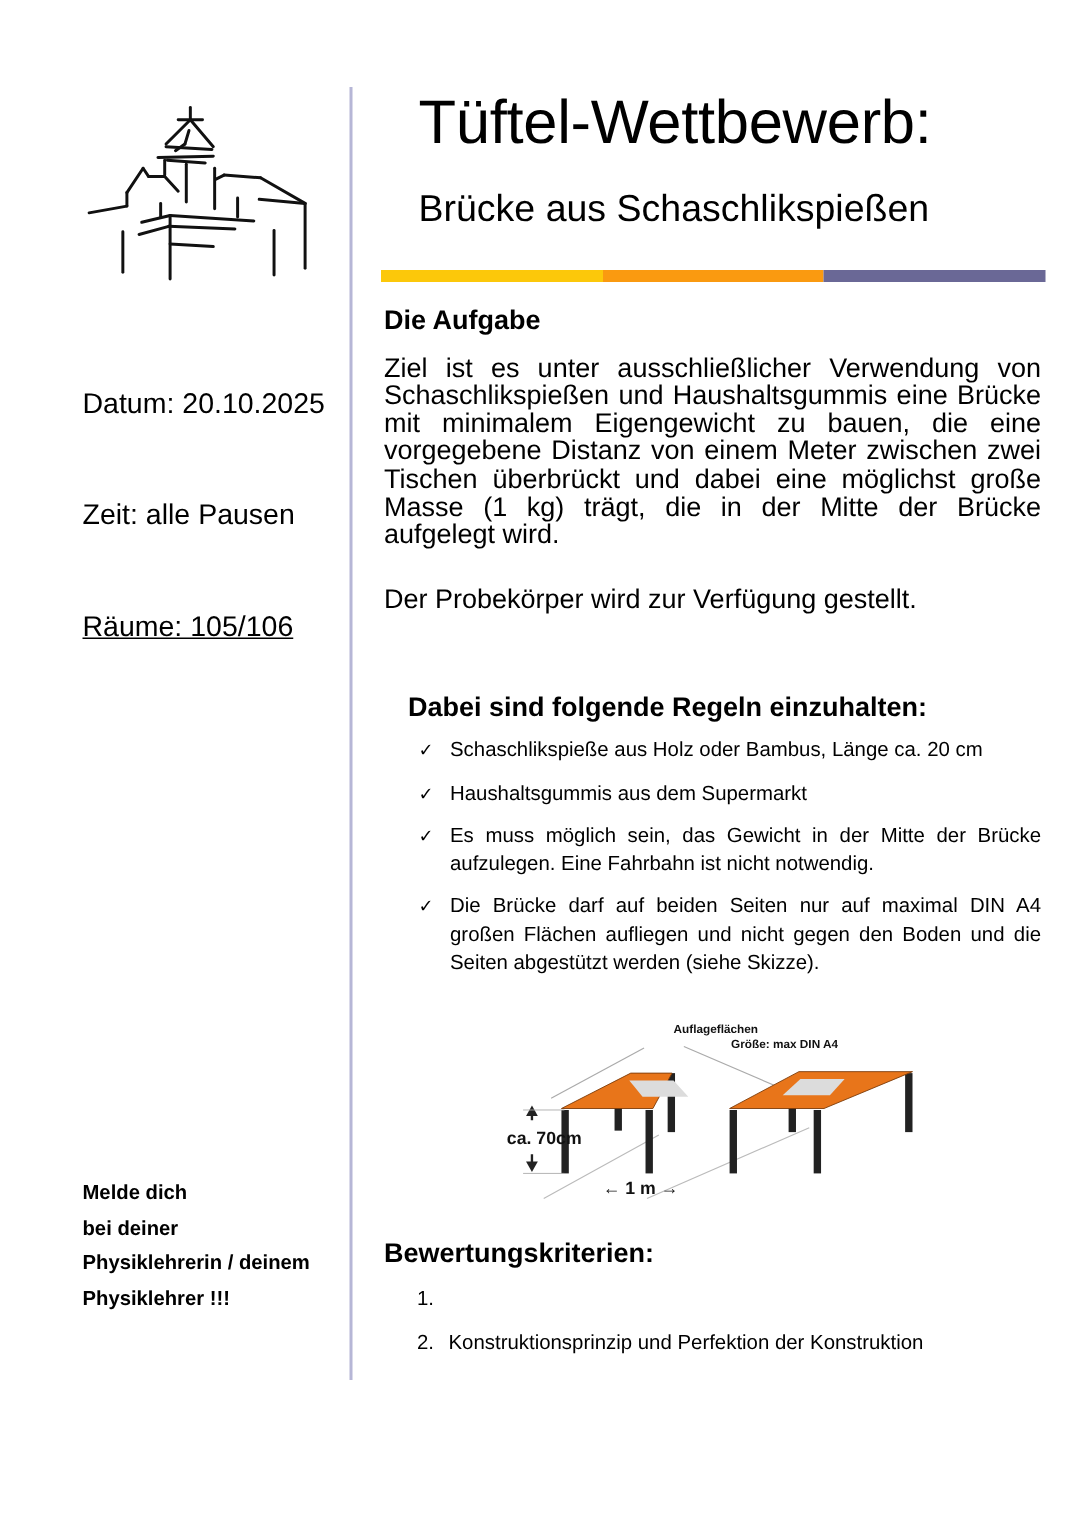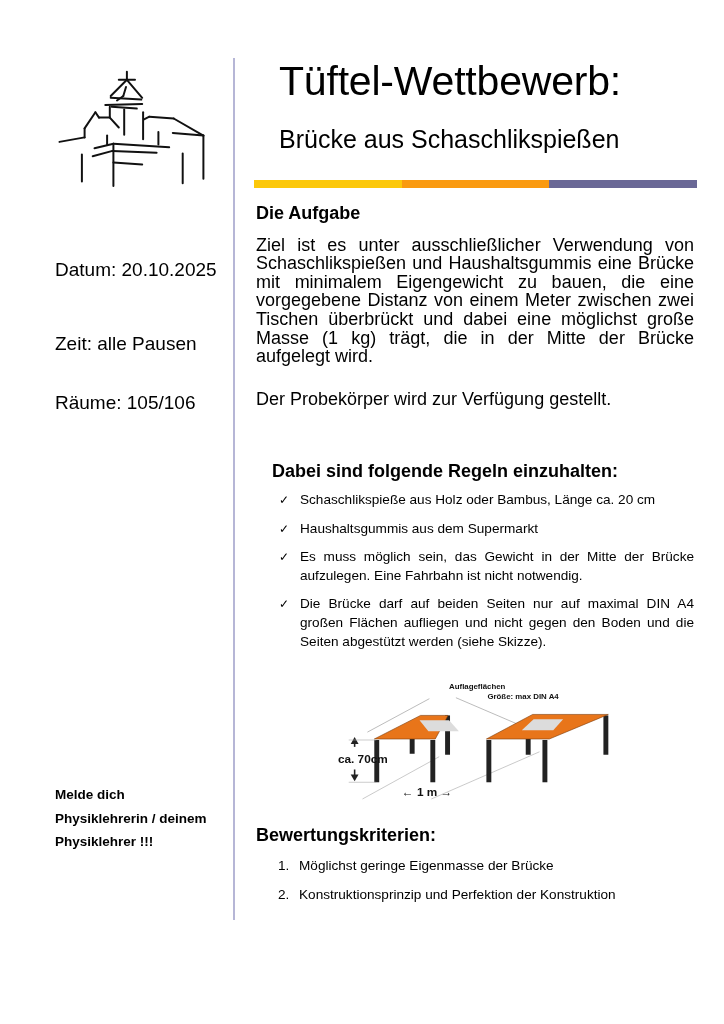--- a/index.html
+++ b/index.html
@@ -61,24 +61,25 @@
   <line x1="76" y1="93" x2="76" y2="140"></line>
   <line x1="76" y1="114" x2="108" y2="116"></line>
   <line x1="41" y1="105" x2="41" y2="135"></line>
   <line x1="153" y1="104" x2="153" y2="137"></line>
 </svg>
 
 <div class="vline"></div>
 
 <div class="side-info" style="top:259px;">Datum: 20.10.2025</div>
 <div class="side-info" style="top:333px;">Zeit: alle Pausen</div>
-<div class="side-info" style="top:392px;">Räume: 105/106</div>
+<div class="side-info" style="top:408px;text-decoration:underline;">Räume: 105/106</div>
 
 <div class="side-contact">
   <div>Melde dich</div>
+  <div>bei deiner</div>
   <div>Physiklehrerin / deinem</div>
   <div>Physiklehrer !!!</div>
 </div>
 
 <div class="title">Tüftel-Wettbewerb:</div>
 <div class="subtitle">Brücke aus Schaschlikspießen</div>
 <div class="bar">
   <span style="background:#fcc80a"></span>
   <span style="background:#fa9a10"></span>
   <span style="background:#6a6896"></span>
@@ -146,19 +147,18 @@
   <text x="5" y="91" font-family="Liberation Sans, sans-serif" font-size="12" font-weight="bold" fill="#111">ca. 70cm</text>
   <text x="70" y="125" font-family="Liberation Sans, sans-serif" font-size="12" font-weight="bold" fill="#111">← 1 m →</text>
   <text x="118" y="16" font-family="Liberation Sans, sans-serif" font-size="8" font-weight="bold" fill="#111">Auflageflächen</text>
   <text x="157" y="26" font-family="Liberation Sans, sans-serif" font-size="8" font-weight="bold" fill="#111">Größe: max DIN A4</text>
 </svg>
 
 <div class="content h" style="top:826px;">Bewertungskriterien:</div>
 <div class="crit">
   <div class="item">
     <span class="num">1.</span>
-    <span>Möglichst geringe Eigenmasse der Brücke</span>
   </div>
   <div class="item">
     <span class="num">2.</span>
     <span>Konstruktionsprinzip und Perfektion der Konstruktion</span>
   </div>
 </div>
 
 </body></html>

